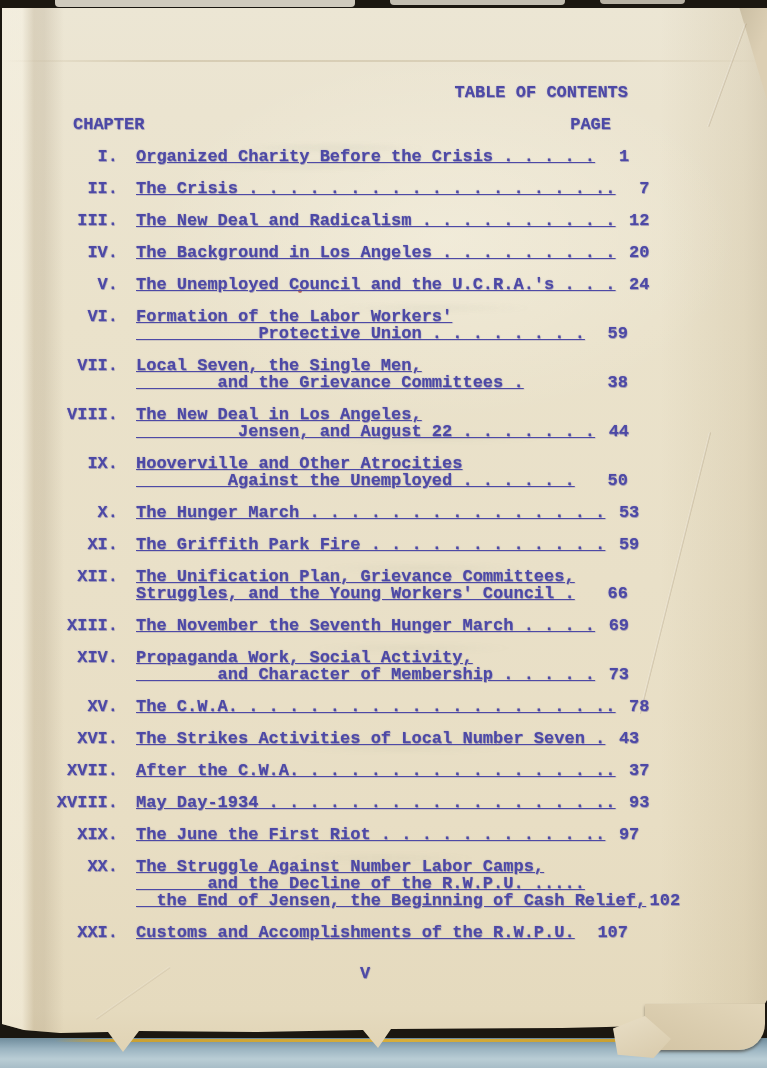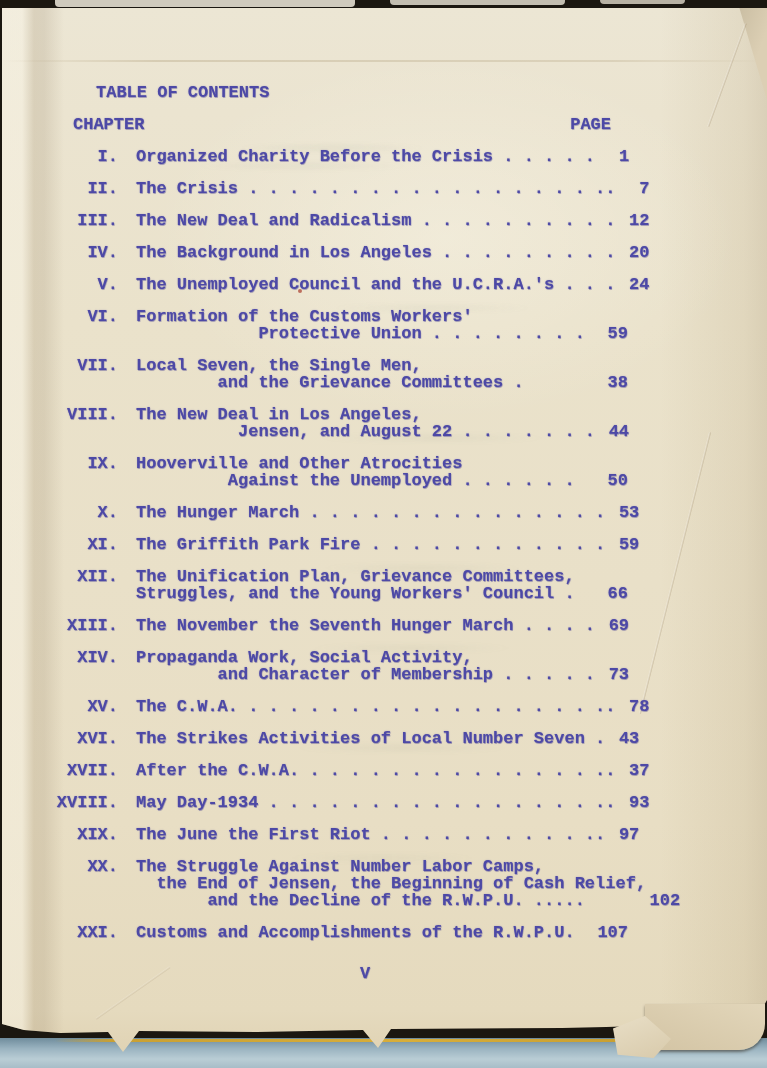--- a/index.html
+++ b/index.html
@@ -63,28 +63,28 @@
     border-radius:0 0 26px 4px;box-shadow:0 2px 3px rgba(40,30,15,0.5);}
   .corner-curl2{position:absolute;right:96px;bottom:10px;width:58px;height:42px;
     background:linear-gradient(160deg,#e8dec6,#d8caab);
     clip-path:polygon(0 30%,55% 0,100% 55%,70% 100%,8% 92%);box-shadow:0 2px 2px rgba(40,30,15,0.4);}
   
   .content{
     position:absolute;left:18px;top:84px;width:610px;
     color:#4d49a6;font-size:17px;font-weight:bold;
     text-shadow:0 0 1.4px rgba(77,73,166,0.45), 0.5px 0.5px 0 rgba(60,55,140,0.35);
   }
-  .doc-title{text-align:left;padding-left:78px;height:17px;line-height:17px;margin-bottom:15px;white-space:pre;}
+  .doc-title{text-align:right;padding-left:78px;height:17px;line-height:17px;margin-bottom:15px;white-space:pre;}
   .col-head{display:grid;grid-template-columns:1fr auto;height:17px;line-height:17px;margin-bottom:15px;}
   .col-head .chapter{padding-left:55px;}
   .col-head .pagehd{padding-right:17px;}
   .toc-entry{display:grid;grid-template-columns:100px 1fr 34px;margin-bottom:15px;}
   .toc-num{text-align:right;line-height:17px;white-space:pre;}
   .toc-lines{padding-left:18px;}
-  .toc-line{height:17px;line-height:17px;white-space:pre;}
+  .toc-line{height:17px;line-height:17px;white-space:pre;text-decoration:underline;}
   .toc-page{text-align:right;align-self:end;line-height:17px;white-space:pre;}
   .footer-pageno{text-align:center;padding-left:84px;margin-top:24px;height:17px;line-height:17px;}
 </style>
 </head>
 <body>
 
 <div class="table-surface"></div>
 <div class="gilt-line"></div>
 <div class="top-frag f1"></div>
 <div class="top-frag f2"></div>
@@ -140,21 +140,21 @@
       <div class="toc-entry">
     <div class="toc-num">V.</div>
     <div class="toc-lines">
           <div class="toc-line">The Unemployed Council and the U.C.R.A.'s . . .</div>
         </div>
     <div class="toc-page">24</div>
   </div>
       <div class="toc-entry">
     <div class="toc-num">VI.</div>
     <div class="toc-lines">
-          <div class="toc-line">Formation of the Customs Workers'</div>
+          <div class="toc-line">Formation of the Labor Workers'</div>
           <div class="toc-line">            Protective Union . . . . . . . .</div>
         </div>
     <div class="toc-page">59</div>
   </div>
       <div class="toc-entry">
     <div class="toc-num">VII.</div>
     <div class="toc-lines">
           <div class="toc-line">Local Seven, the Single Men,</div>
           <div class="toc-line">        and the Grievance Committees .</div>
         </div>
@@ -245,22 +245,22 @@
     <div class="toc-num">XIX.</div>
     <div class="toc-lines">
           <div class="toc-line">The June the First Riot . . . . . . . . . . ..</div>
         </div>
     <div class="toc-page">97</div>
   </div>
       <div class="toc-entry">
     <div class="toc-num">XX.</div>
     <div class="toc-lines">
           <div class="toc-line">The Struggle Against Number Labor Camps,</div>
+          <div class="toc-line">       and the Decline of the R.W.P.U. .....</div>
           <div class="toc-line">  the End of Jensen, the Beginning of Cash Relief,</div>
-          <div class="toc-line">       and the Decline of the R.W.P.U. .....</div>
         </div>
     <div class="toc-page">102</div>
   </div>
       <div class="toc-entry">
     <div class="toc-num">XXI.</div>
     <div class="toc-lines">
           <div class="toc-line">Customs and Accomplishments of the R.W.P.U.</div>
         </div>
     <div class="toc-page">107</div>
   </div>

